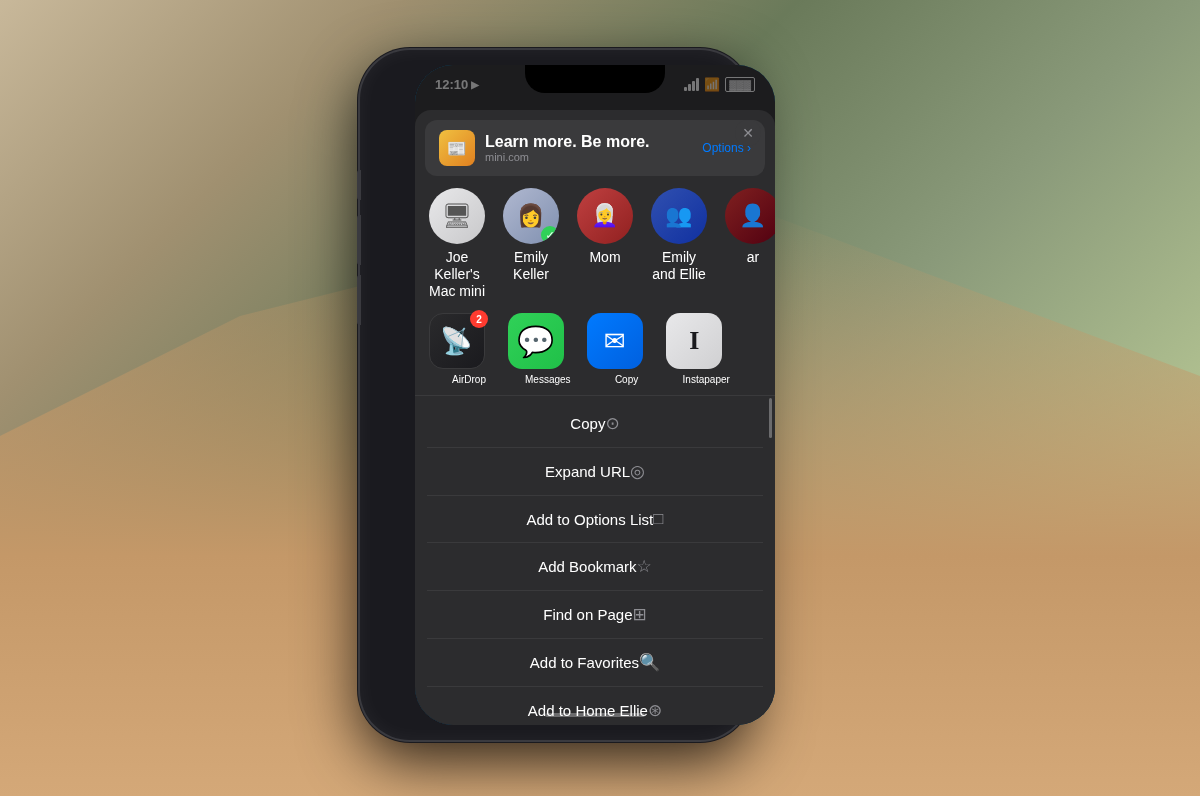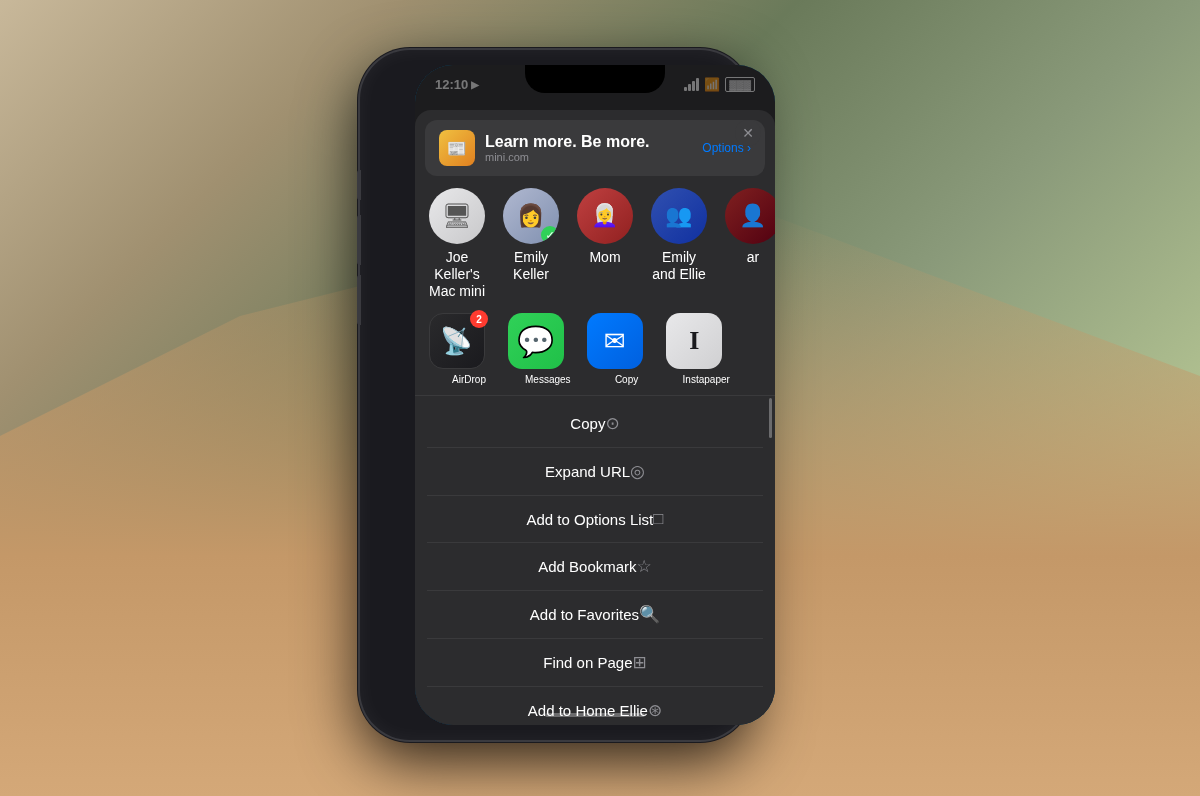--- a/index.html
+++ b/index.html
@@ -609,27 +609,27 @@
               <span class="menu-item-text">Add to Options List</span>
               <span class="menu-item-icon">□</span>
             </div>
 
             <div class="menu-item">
               <span class="menu-item-text">Add Bookmark</span>
               <span class="menu-item-icon">☆</span>
             </div>
 
             <div class="menu-item">
+              <span class="menu-item-text">Find on Page</span>
+              <span class="menu-item-icon">⊞</span>
+            </div>
+
+            <div class="menu-item">
               <span class="menu-item-text">Add to Favorites</span>
               <span class="menu-item-icon">🔍</span>
-            </div>
-
-            <div class="menu-item">
-              <span class="menu-item-text">Find on Page</span>
-              <span class="menu-item-icon">⊞</span>
             </div>
 
             <div class="menu-item">
               <span class="menu-item-text">Add to Home Ellie</span>
               <span class="menu-item-icon">⊛</span>
             </div>
 
             <div class="menu-item">
               <span class="menu-item-text">Markup</span>
               <span class="menu-item-icon">🖊</span>

